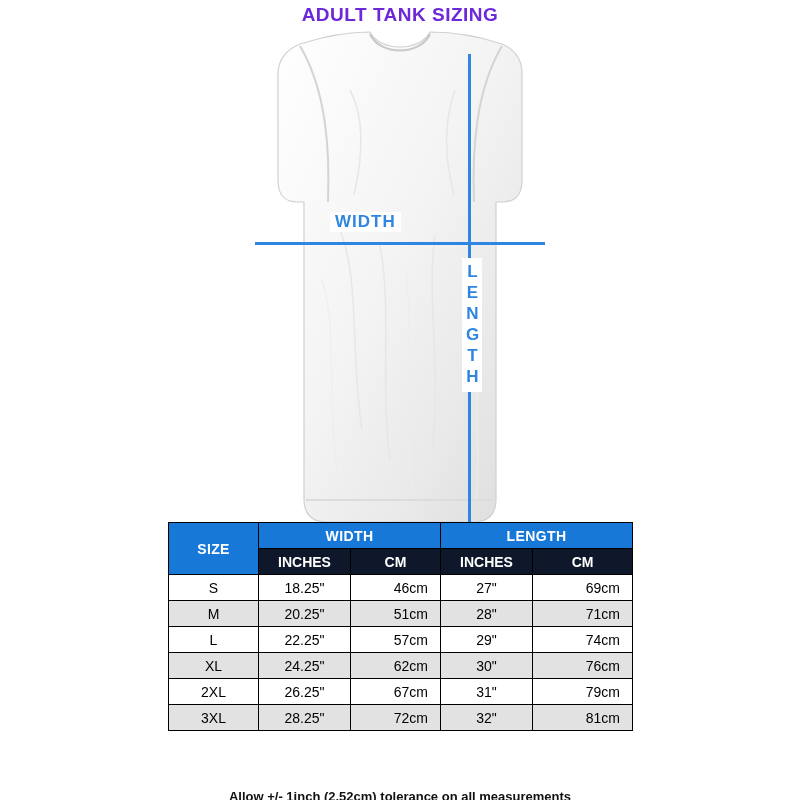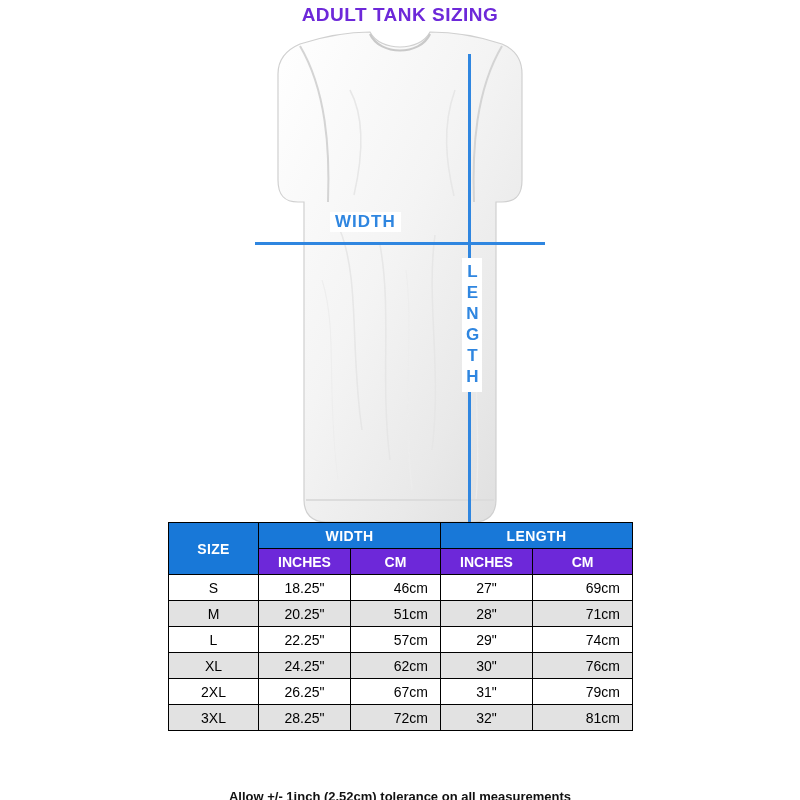--- a/index.html
+++ b/index.html
@@ -111,21 +111,21 @@
     padding: 0;
   }
   .hdr {
     background: #1878d8;
     color: #ffffff;
     font-weight: bold;
     font-size: 14px;
     letter-spacing: 0.4px;
   }
   .hdr-sub {
-    background: #6d28d9;
+    background: #0f172a;
     color: #ffffff;
     font-weight: bold;
     font-size: 12.5px;
   }
   tbody tr:nth-child(odd) td { background: #ffffff; }
   tbody tr:nth-child(even) td { background: #e2e2e2; }
   td.size-cell { font-weight: normal; }
   td.val { text-align: left; padding-left: 12px; }
   td.val.right { text-align: right; padding-right: 12px; padding-left: 15px; }
 

